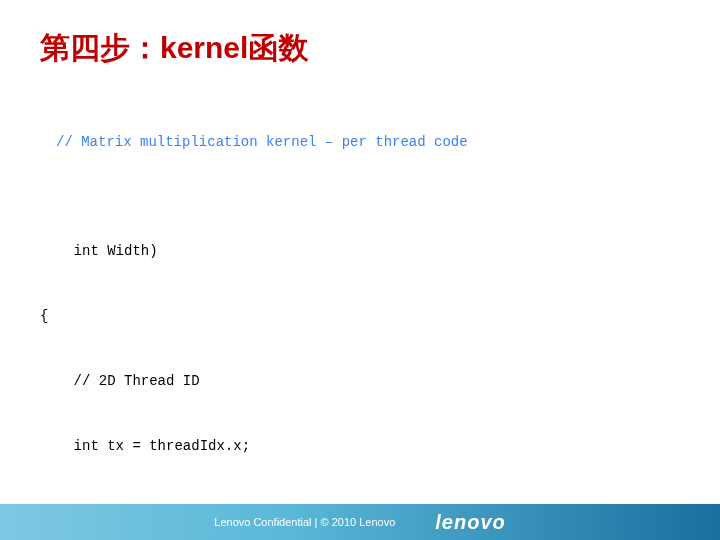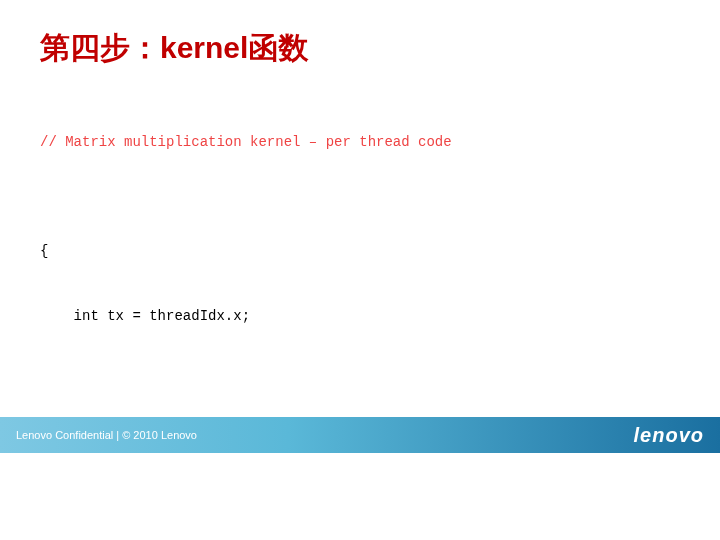--- a/index.html
+++ b/index.html
@@ -8,21 +8,21 @@
       width: 720px;
       height: 540px;
       background: #ffffff;
       font-family: Arial, sans-serif;
       overflow: hidden;
       position: relative;
     }
 
     .slide-container {
       width: 720px;
-      height: 453px;
+      height: 540px;
       background: #ffffff;
       position: relative;
     }
 
     .title-area {
       padding: 28px 40px 16px 40px;
     }
 
     .title-text {
       font-size: 30px;
@@ -36,33 +36,34 @@
 
     .code-block {
       font-family: 'Courier New', Courier, monospace;
       font-size: 14px;
       color: #000000;
       line-height: 1.55;
       white-space: pre;
     }
 
     .comment-line {
-      color: #ef4444;
+      color: #3b82f6;
+      margin-left: 16px;
     }
 
     .bottom-bar {
       position: absolute;
       bottom: 0;
       left: 0;
       width: 720px;
       height: 36px;
       background: linear-gradient(to right, #7ec8e3 0%, #5ab8d8 40%, #1a6fa0 100%);
       display: flex;
       align-items: center;
-      justify-content: space-between;
+      justify-content: center;
       padding: 0 16px 0 16px;
     }
 
     .footer-text {
       font-size: 11px;
       color: #ffffff;
     }
 
     .lenovo-logo {
       font-size: 20px;
@@ -80,21 +81,23 @@
 <div class="slide-container">
 
   <div class="title-area">
     <h1 class="title-text">第四步：kernel函数</h1>
   </div>
 
   <div class="content-area">
     <div class="code-block">
       <div class="comment-line">// Matrix multiplication kernel – per thread code</div>
       <div></div>
+      <div>    int Width)</div>
       <div>{</div>
+      <div>    // 2D Thread ID</div>
       <div>    int tx = threadIdx.x;</div>
       
       <div></div>
       
       
       
     </div>
   </div>
 
   <div class="bottom-bar">

